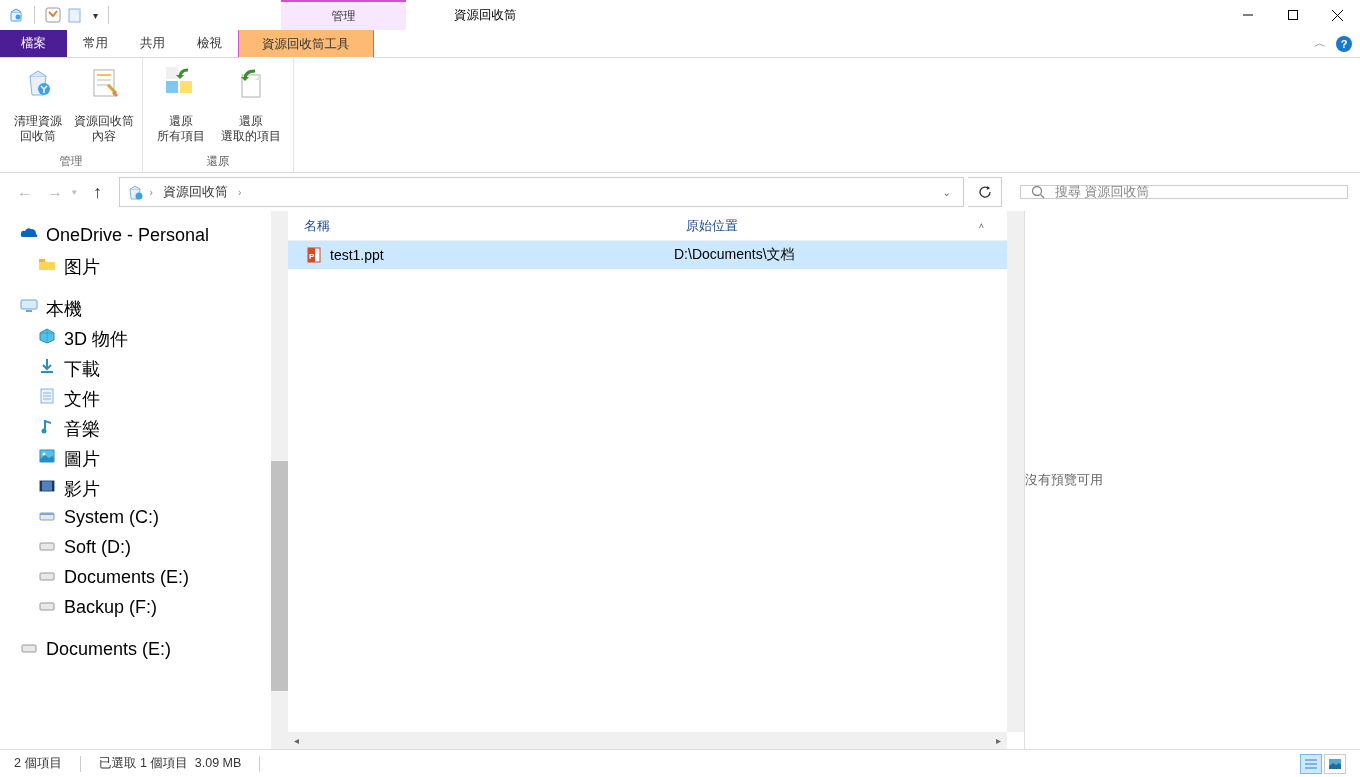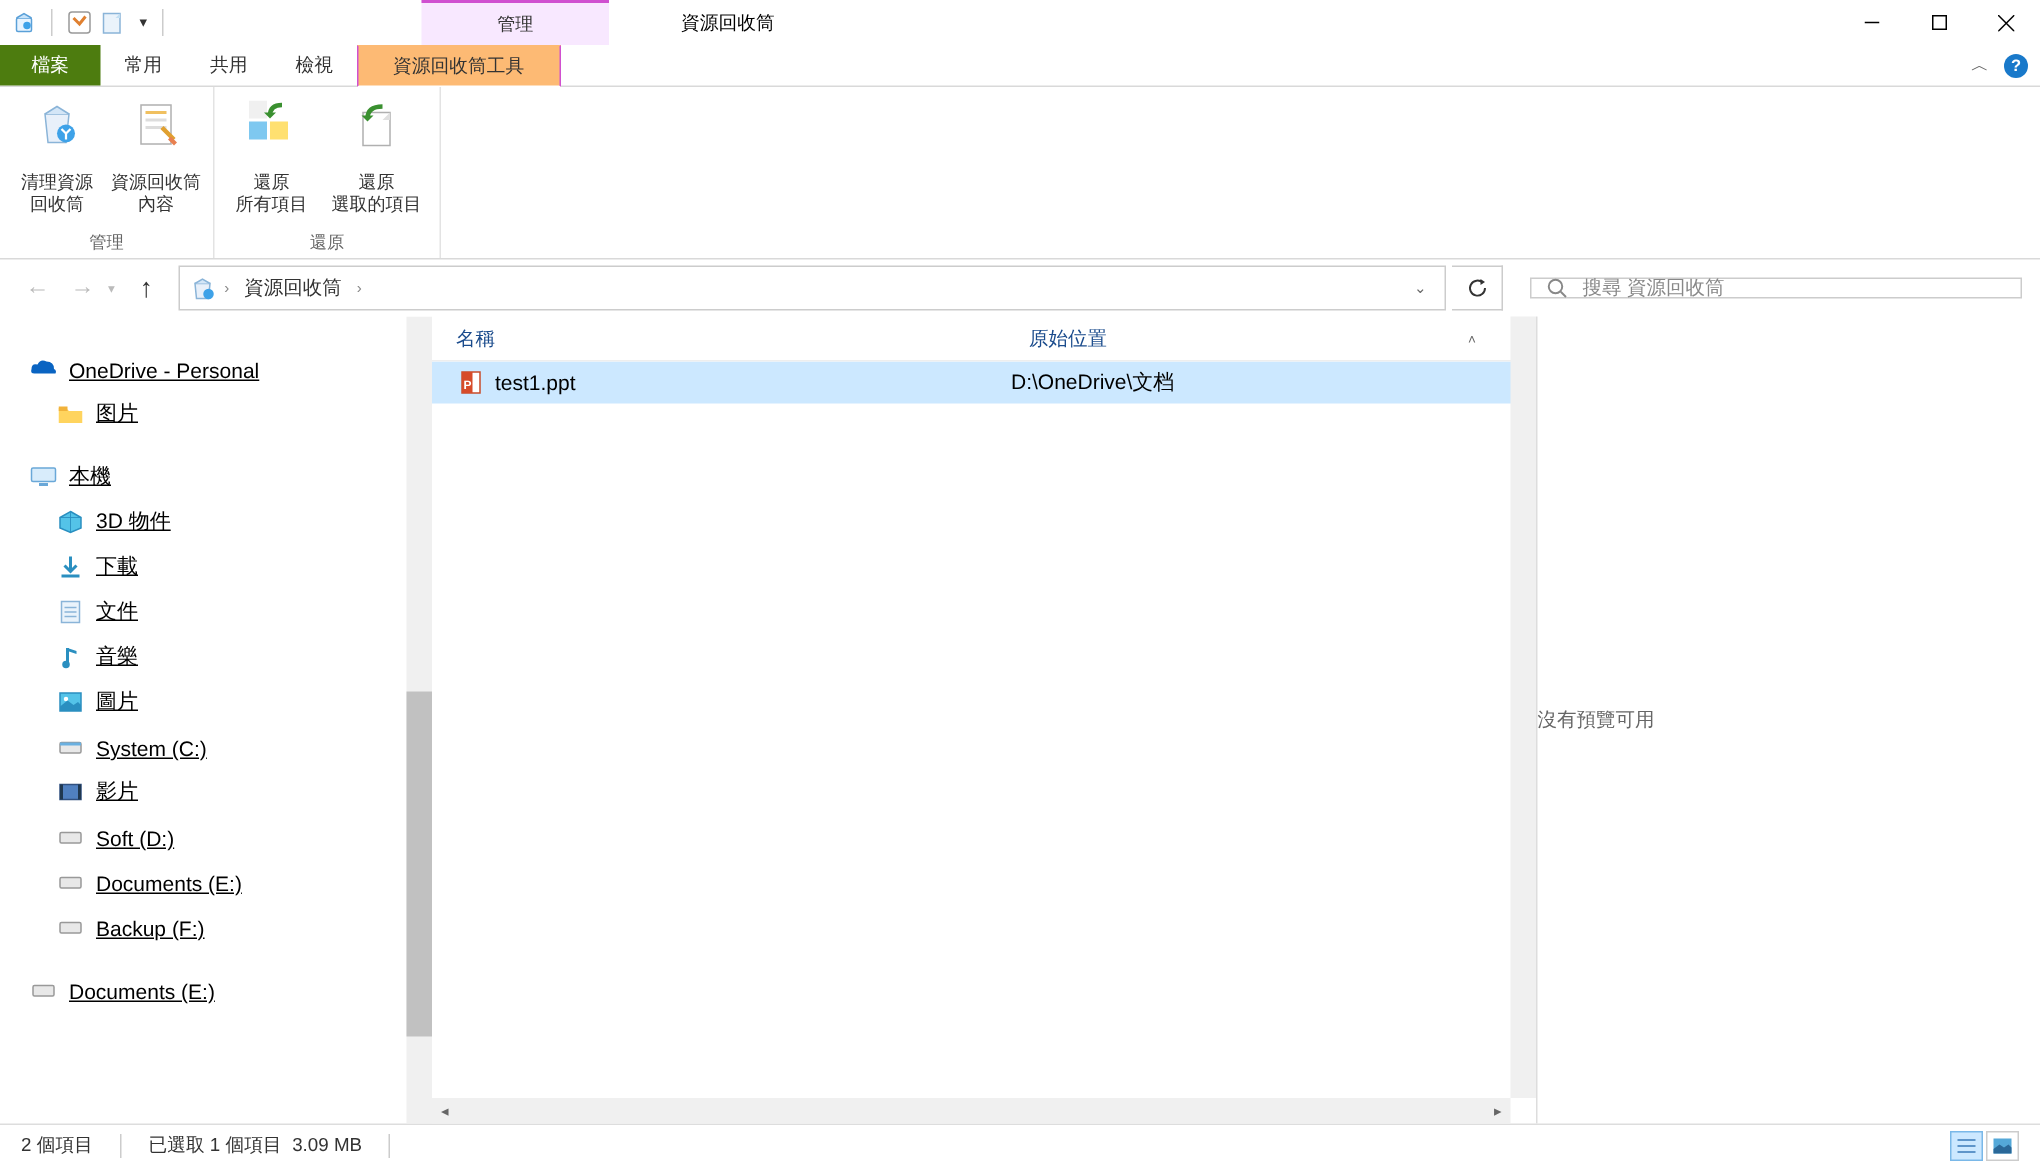--- a/index.html
+++ b/index.html
@@ -13,21 +13,21 @@
 .qat-sep { width: 1px; height: 18px; background: #ccc; margin: 0 4px; }
 .qat-chevron { font-size: 10px; color: #333; margin-left: 4px; }
 .context-tab-header { margin-left: 168px; width: 125px; height: 30px; background: #f8e8ff; border-top: 2px solid #d050d0; display: flex; align-items: center; justify-content: center; font-size: 12px; color: #333; }
 .app-title { margin-left: 48px; font-size: 12.5px; color: #000; }
 .win-controls { margin-left: auto; display: flex; }
 .win-btn { width: 45px; height: 30px; display: flex; align-items: center; justify-content: center; font-size: 14px; }
 
 
 .ribbon-tabs { height: 28px; display: flex; align-items: stretch; background: #fff; border-bottom: 1px solid #d9d9d9; position: relative; }
 .ribbon-tab { padding: 0 15px; display: flex; align-items: center; font-size: 12.5px; color: #333; cursor: default; border: 1px solid transparent; }
-.ribbon-tab.file { background: #4d7c0f; color: #fff; padding: 0 20px; }
+.ribbon-tab.file { background: #4c1d95; color: #fff; padding: 0 20px; }
 .ribbon-tab.context { background: #fdba74; border-left: 1px solid #d050d0; border-right: 1px solid #d050d0; border-bottom: 1px solid #fff; margin-bottom: -1px; padding: 0 23px; }
 .ribbon-right { margin-left: auto; display: flex; align-items: center; gap: 10px; padding-right: 8px; }
 .collapse-arrow { font-size: 12px; color: #666; }
 .help-icon { width: 16px; height: 16px; border-radius: 50%; background: #1979ca; color: #fff; font-size: 11px; display: flex; align-items: center; justify-content: center; font-weight: bold; }
 
 
 .ribbon { height: 115px; background: #fff; border-bottom: 1px solid #d9d9d9; display: flex; }
 .ribbon-group { display: flex; flex-direction: column; border-right: 1px solid #e3e3e3; padding: 4px 5px 0 5px; }
 .ribbon-group-content { flex: 1; display: flex; align-items: flex-start; }
 .ribbon-group-label { font-size: 11.5px; color: #666; text-align: center; padding: 3px 0; }
@@ -46,21 +46,21 @@
 .addressbar .sep { color: #888; font-size: 10px; }
 .addr-dd { margin-left: auto; font-size: 10px; color: #666; padding: 0 6px; }
 .refresh-btn { width: 34px; height: 30px; border: 1px solid #ccc; border-left: none; display: flex; align-items: center; justify-content: center; font-size: 14px; }
 .searchbox { width: 328px; height: 14px; border: 1px solid #ccc; margin-left: 14px; display: flex; align-items: center; padding: 0 10px; gap: 10px; color: #888; font-size: 13px; }
 
 
 .body { flex: 1; display: flex; min-height: 0; }
 .tree { width: 288px; border-right: none; padding-top: 14px; padding-left: 12px; overflow: hidden; position: relative; }
 .tree-scroll { position: absolute; right: 0; top: 0; bottom: 0; width: 17px; background: #f0f0f0; display: flex; flex-direction: column; }
 .tree-thumb { background: #c1c1c1; margin-top: 250px; height: 230px; width: 100%; }
-.tree-item { display: flex; align-items: flex-end; height: 30px; font-size: 14px; color: #000; gap: 8px; padding-left: 8px; text-decoration: underline; }
+.tree-item { display: flex; align-items: flex-start; height: 30px; font-size: 18px; color: #000; gap: 8px; padding-left: 8px; }
 .tree-item.child { padding-left: 26px; }
 .tree-item .ic { width: 18px; height: 18px; display: flex; align-items: center; justify-content: center; }
 
 .content { flex: 1; display: flex; flex-direction: column; border-right: 1px solid #ddd; position: relative; }
 .columns { height: 30px; display: flex; align-items: center; font-size: 13px; color: #1a4b8c; border-bottom: 1px solid #eee; }
 .col { padding-left: 18px; display:flex; align-items:center; gap:4px; }
 .col.name { width: 380px; padding-left: 16px; }
 .col.orig { flex: 1; }
 .sort-arr { font-size: 9px; color: #666; }
 .filelist { flex: 1; overflow: auto; }
@@ -317,36 +317,36 @@
             <svg width="16" height="14">
               <rect x="1" y="1" width="14" height="12" fill="#54c3e8" stroke="#2a8fc0"></rect>
               <circle cx="5" cy="5" r="1.5" fill="#fff"></circle>
               <path d="M1 10 L6 6 L10 9 L13 7 L15 9 L15 13 L1 13 Z" fill="#2a8fc0"></path>
             </svg>
           </span>
         <span>圖片</span>
       </div>
       <div class="tree-item child">
         <span class="ic">
-            <svg width="16" height="12">
-              <rect x="1" y="3" width="14" height="7" rx="1" fill="#e8e8e8" stroke="#999"></rect>
-              <rect x="1" y="3" width="14" height="2" fill="#6ab0e0"></rect>
-            </svg>
-          </span>
-        <span>System (C:)</span>
-      </div>
-      <div class="tree-item child">
-        <span class="ic">
             <svg width="16" height="14">
               <rect x="1" y="2" width="14" height="10" fill="#5080c0" stroke="#305080"></rect>
               <rect x="1" y="2" width="2" height="10" fill="#203850"></rect>
               <rect x="13" y="2" width="2" height="10" fill="#203850"></rect>
             </svg>
           </span>
         <span>影片</span>
+      </div>
+      <div class="tree-item child">
+        <span class="ic">
+            <svg width="16" height="12">
+              <rect x="1" y="3" width="14" height="7" rx="1" fill="#e8e8e8" stroke="#999"></rect>
+              <rect x="1" y="3" width="14" height="2" fill="#6ab0e0"></rect>
+            </svg>
+          </span>
+        <span>System (C:)</span>
       </div>
       <div class="tree-item child">
         <span class="ic">
             <svg width="16" height="12">
               <rect x="1" y="3" width="14" height="7" rx="1" fill="#e8e8e8" stroke="#999"></rect>
             </svg>
           </span>
         <span>Soft (D:)</span>
       </div>
       <div class="tree-item child">
@@ -392,21 +392,21 @@
           <div class="cell-name">
             <span>
               <svg width="16" height="16">
                   <rect x="2" y="1" width="12" height="14" fill="#fff" stroke="#c74b2a"></rect>
                   <rect x="2" y="1" width="7" height="14" fill="#d64b2a"></rect>
                   <text x="3" y="12" font-size="8" fill="#fff" font-weight="bold">P</text>
                 </svg>
             </span>
             <span>test1.ppt</span>
           </div>
-          <div class="cell-orig">D:\OneDrive\文档</div>
+          <div class="cell-orig">D:\Documents\文档</div>
         </div>
       </div>
       <div class="content-vscroll"></div>
       <div class="content-hscroll">
         <span class="hscroll-arrow">◂</span>
         <span style="flex:1"></span>
         <span class="hscroll-arrow">▸</span>
       </div>
     </div>
 

